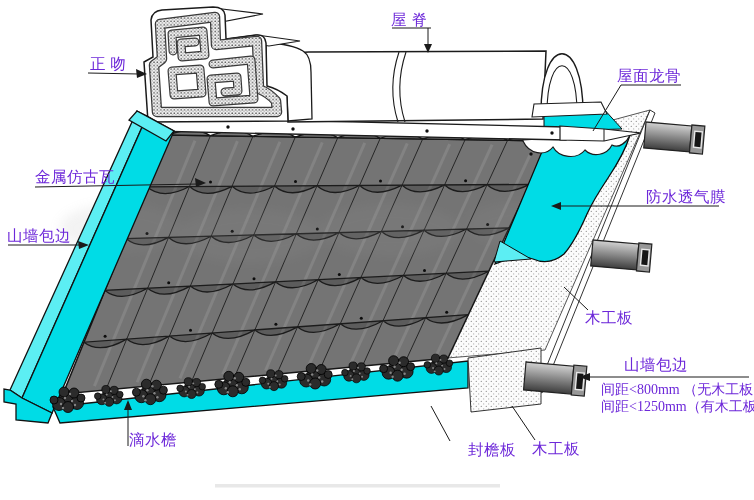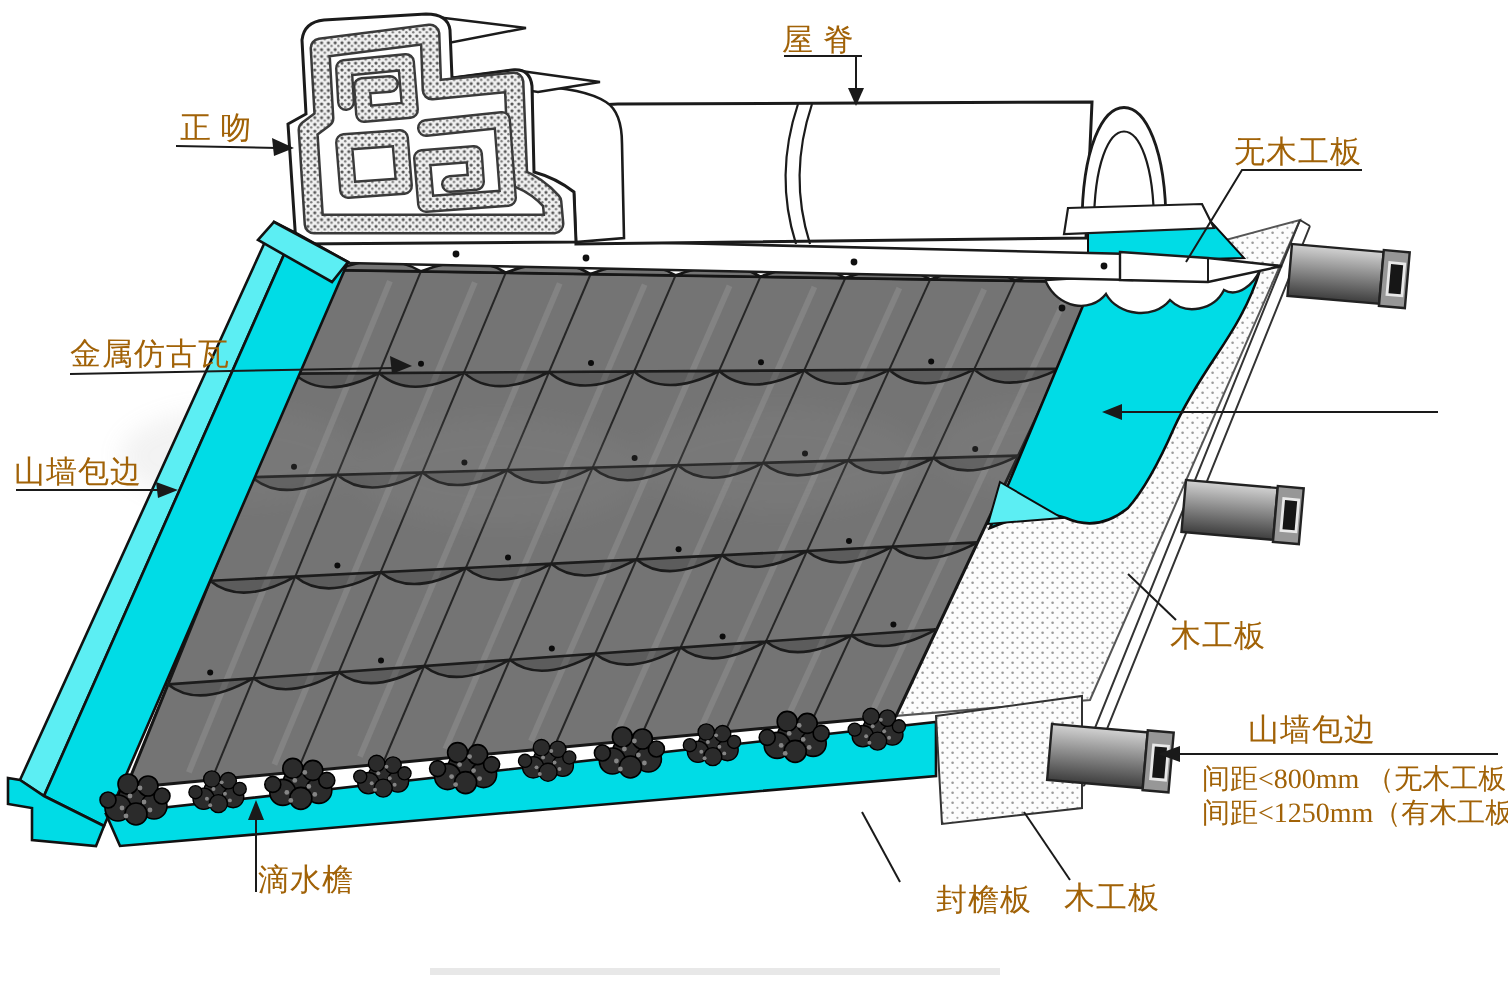--- a/index.html
+++ b/index.html
@@ -1,19 +1,19 @@
 <!DOCTYPE html>
 <html style="--cyan: #00dce6; --cyanL: #5ceef3; --tile: #747474;"><head>
 <meta charset="utf-8">
 <style>
   html,body{margin:0;padding:0;background:#fff;}
   .stage{position:relative;width:754px;height:500px;background:#ffffff;overflow:hidden;
          font-family:"Liberation Serif","DejaVu Serif",serif;}
   .stage svg{position:absolute;left:0;top:0;}
-  .lbl{position:absolute;font-size:15.5px;color:#a16207;white-space:nowrap;letter-spacing:.5px;}
+  .lbl{position:absolute;font-size:15.5px;color:#6d28d9;white-space:nowrap;letter-spacing:.5px;}
   .lbl.sp{font-size:14px;letter-spacing:0;}
 </style>
 </head>
 <body>
 
 <div class="stage">
 
 <svg width="754" height="500" viewBox="0 0 754 500">
   <defs>
     <pattern id="stip" width="5" height="5" patternUnits="userSpaceOnUse">
@@ -352,23 +352,24 @@
     <polygon points="206,183 195,178 196,187"></polygon>
     <polygon points="89,245 78,241 79,249"></polygon>
     <polygon points="551,206 561,202 561,210"></polygon>
     <polygon points="579,377 590,373 590,381"></polygon>
     <polygon points="128,400 124,410 132,410"></polygon>
   </g>
 </svg>
 
 <div class="lbl" style="left:90px;top:54px">正 吻</div>
 <div class="lbl" style="left:391px;top:10px">屋 脊</div>
-<div class="lbl" style="left:617px;top:66px">无木工板</div>
+<div class="lbl" style="left:617px;top:66px">屋面龙骨</div>
 <div class="lbl" style="left:35px;top:167px">金属仿古瓦</div>
 <div class="lbl" style="left:7px;top:226px">山墙包边</div>
+<div class="lbl" style="left:646px;top:187px">防水透气膜</div>
 <div class="lbl" style="left:585px;top:308px">木工板</div>
 <div class="lbl" style="left:624px;top:355px">山墙包边</div>
 <div class="lbl sp" style="left:601px;top:381px">间距&lt;800mm （无木工板）</div>
 <div class="lbl sp" style="left:601px;top:398px">间距&lt;1250mm（有木工板）</div>
 <div class="lbl" style="left:129px;top:430px">滴水檐</div>
 <div class="lbl" style="left:468px;top:440px">封檐板</div>
 <div class="lbl" style="left:532px;top:439px">木工板</div>
 
 </div>
 

